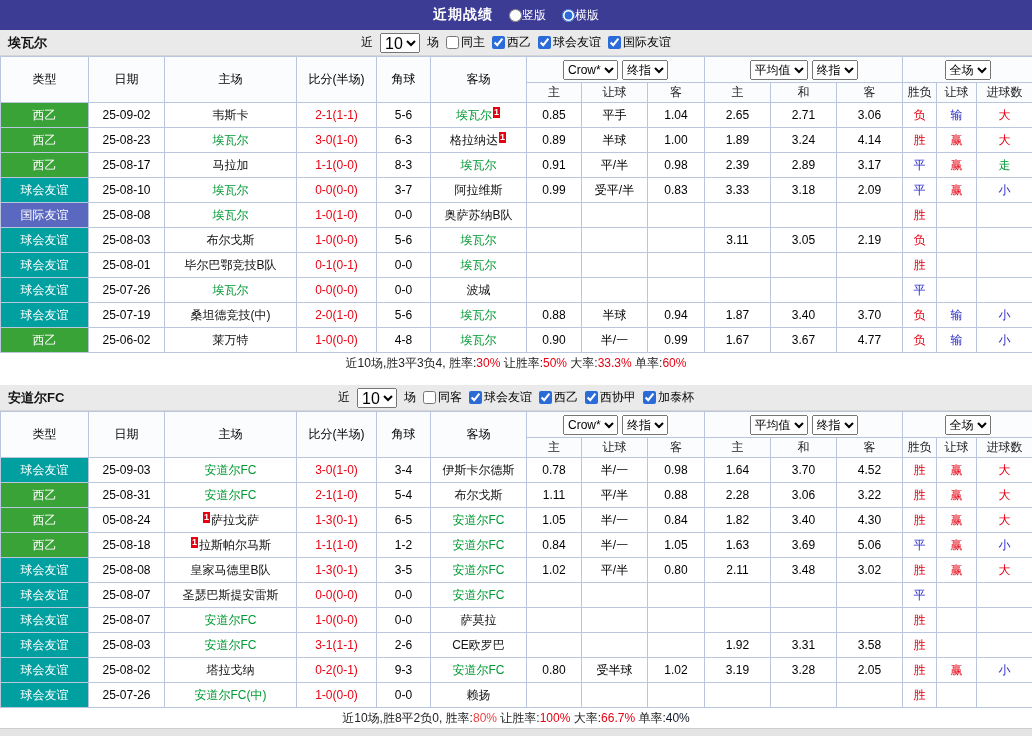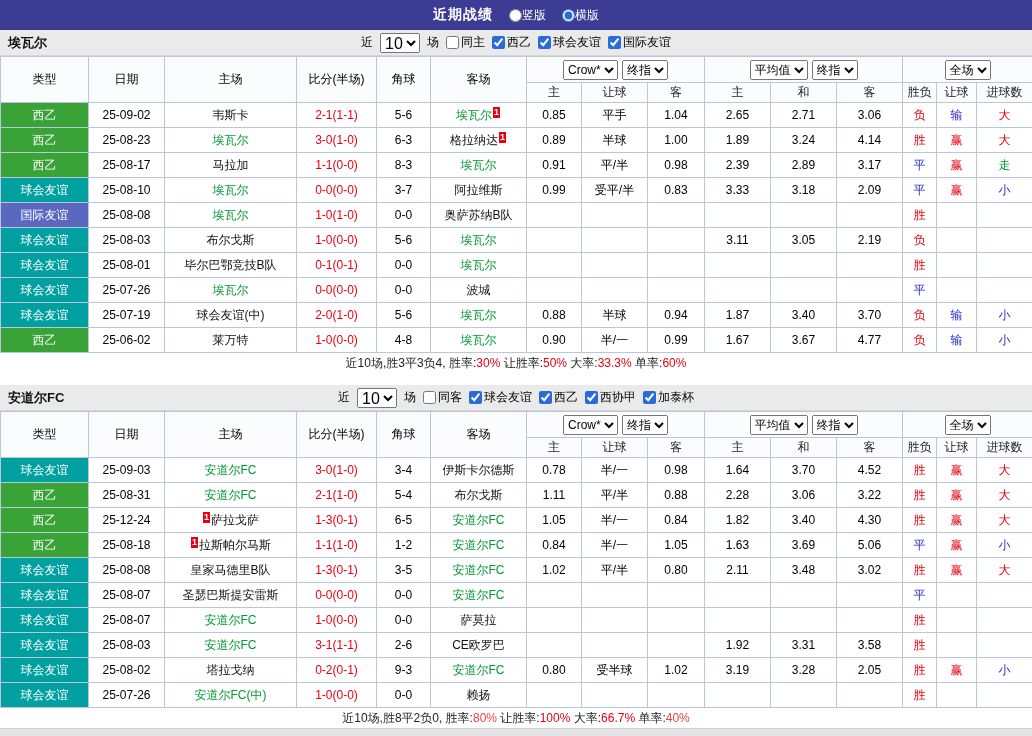--- a/index.html
+++ b/index.html
@@ -245,21 +245,21 @@
             <td></td>
             <td></td>
             <td></td>
             <td style="color:#2929cc">平</td>
             <td style="color:#222222"></td>
             <td style="color:#222222"></td>
           </tr>
           <tr>
             <td class="type" style="background:#00a0a0">球会友谊</td>
             <td>25-07-19</td>
-            <td><span class="tname">球会友谊(中)</span></td>
+            <td><span class="tname">桑坦德竞技(中)</span></td>
             <td class="score">2-0(1-0)</td>
             <td>5-6</td>
             <td><span class="tname hl">埃瓦尔</span></td>
             <td>0.88</td>
             <td>半球</td>
             <td>0.94</td>
             <td>1.87</td>
             <td>3.40</td>
             <td>3.70</td>
             <td style="color:#e60012">负</td>
@@ -389,21 +389,21 @@
             <td>0.88</td>
             <td>2.28</td>
             <td>3.06</td>
             <td>3.22</td>
             <td style="color:#e60012">胜</td>
             <td style="color:#e60012">赢</td>
             <td style="color:#e60012">大</td>
           </tr>
           <tr>
             <td class="type" style="background:#3aa337">西乙</td>
-            <td>25-12-24</td>
+            <td>05-08-24</td>
             <td><sup class="redcard">1</sup><span class="tname">萨拉戈萨</span></td>
             <td class="score">1-3(0-1)</td>
             <td>6-5</td>
             <td><span class="tname hl">安道尔FC</span></td>
             <td>1.05</td>
             <td>半/一</td>
             <td>0.84</td>
             <td>1.82</td>
             <td>3.40</td>
             <td>4.30</td>
@@ -525,17 +525,17 @@
             <td></td>
             <td></td>
             <td></td>
             <td></td>
             <td style="color:#e60012">胜</td>
             <td style="color:#222222"></td>
             <td style="color:#222222"></td>
           </tr>
         </tbody>
     </table>
-    <div class="summary"><span style="color:#222">近10场,胜8平2负0, 胜率:</span><span style="color:#ef4444">80%</span><span style="color:#222"> 让胜率:</span><span style="color:#e60012">100%</span><span style="color:#222"> 大率:</span><span style="color:#e60012">66.7%</span><span style="color:#222"> 单率:</span><span style="color:#ef4444">40%</span></div>
+    <div class="summary"><span style="color:#222">近10场,胜8平2负0, 胜率:</span><span style="color:#ef4444">80%</span><span style="color:#222"> 让胜率:</span><span style="color:#e60012">100%</span><span style="color:#222"> 大率:</span><span style="color:#e60012">66.7%</span><span style="color:#222"> 单率:</span><span style="color:#0f172a">40%</span></div>
   </div>
   </div>
 
 <div class="bottom-strip"></div>
 
 </body></html>

